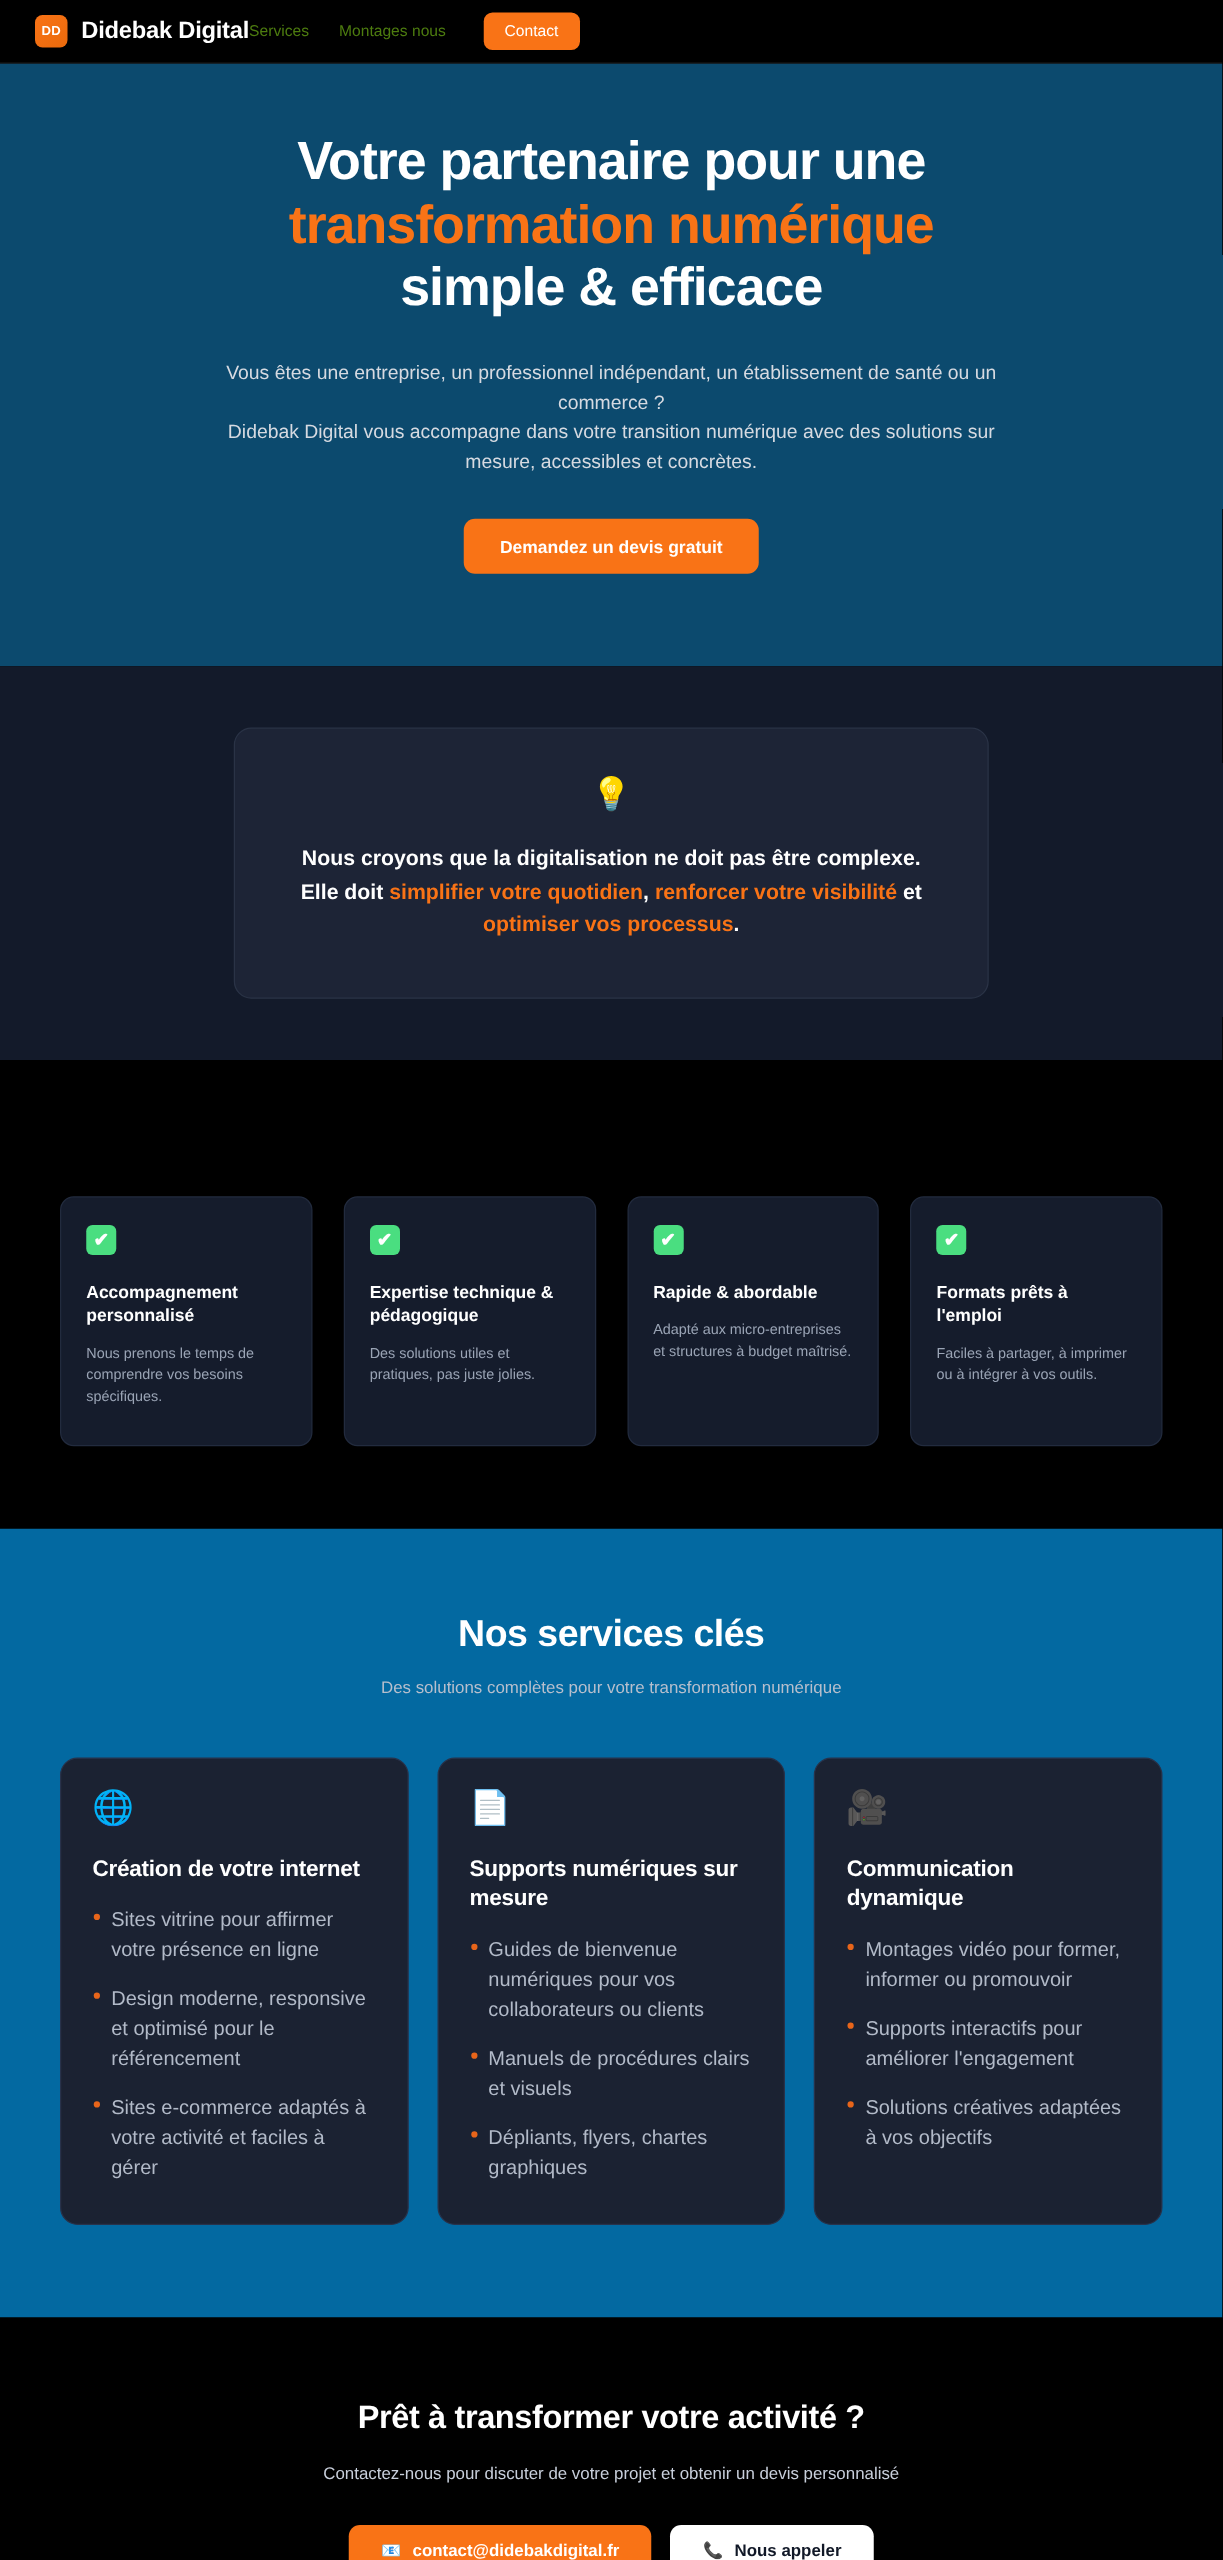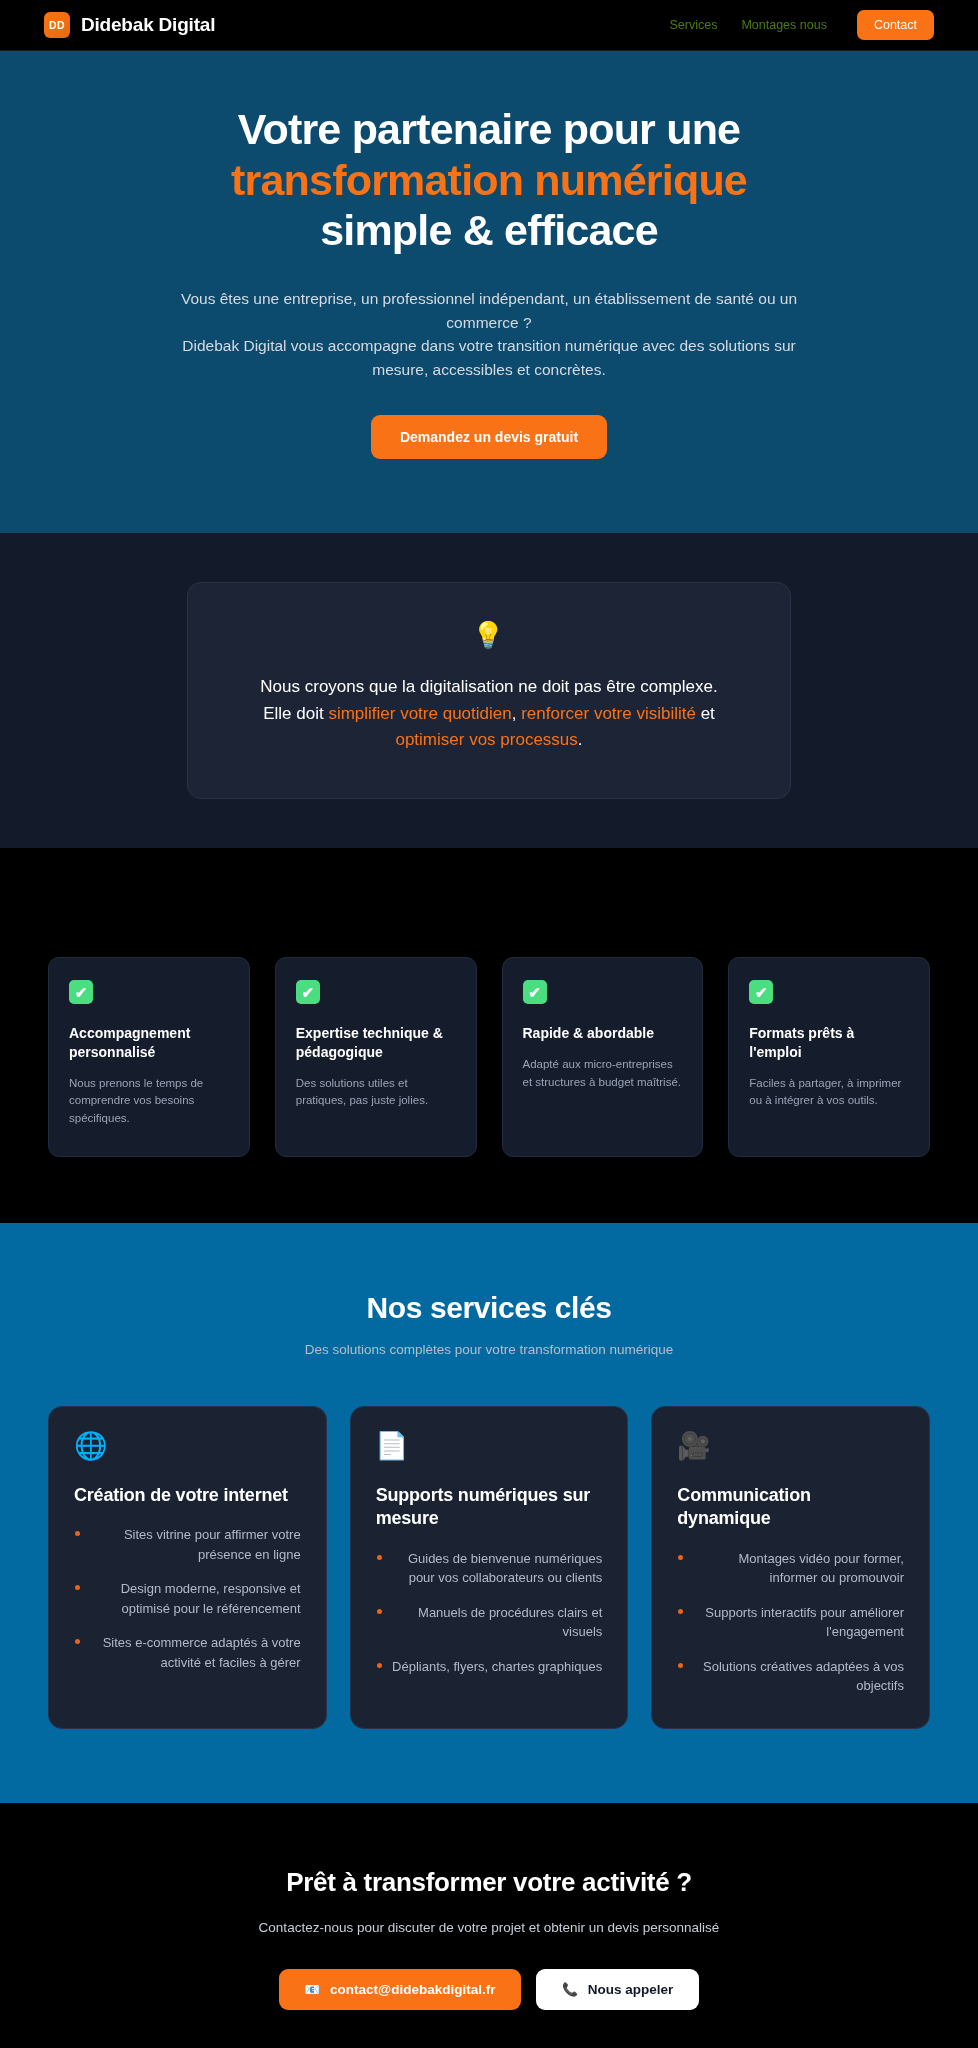--- a/index.html
+++ b/index.html
@@ -11,22 +11,21 @@
     -webkit-font-smoothing:antialiased;
   }
   body { width:978px; min-height:2048px; overflow-x:hidden; }
 
   
   .header {
     height:51px;
     background:#000;
     display:flex;
     align-items:center;
-    justify-content:space-between;
-    padding:0 44px;
+    padding:0 28px;
     border-bottom:1px solid #1c1c1c;
   }
   .brand { display:flex; align-items:center; gap:11px; }
   .logo-badge {
     width:26px; height:26px;
     background:linear-gradient(135deg,#f97316,#ea6a0c);
     border-radius:6px;
     display:flex; align-items:center; justify-content:center;
     color:#fff; font-size:10.5px; font-weight:bold; letter-spacing:.3px;
   }
@@ -81,21 +80,21 @@
     max-width:604px; margin:0 auto;
     background:#1d2436;
     border:1px solid #2a3346;
     border-radius:14px;
     padding:39px 44px 45px;
     text-align:center;
   }
   .mission-icon { font-size:26px; line-height:1; }
   .mission-text {
     margin-top:26px;
-    color:#fff; font-size:17px; font-weight:normal; line-height:1.55;
+    color:#fff; font-size:17px; font-weight:bold; line-height:1.55;
   }
   .mission-text .hl { color:#f97316; }
 
   
   .why { background:#000; padding:62px 48px 66px; }
   .why-title {
     text-align:center; color:#fff;
     font-size:25px; font-weight:bold; letter-spacing:-.3px;
   }
   .why-grid {
@@ -150,21 +149,21 @@
   .service-card h3 {
     margin-top:24px;
     color:#fff; font-size:18px; font-weight:bold; line-height:1.3;
     letter-spacing:-.2px;
   }
   .service-list { list-style:none; margin-top:18px; }
   .service-list li {
     position:relative;
     padding-left:15px;
     margin-bottom:15px;
-    color:#b2bac8; font-size:13px; line-height:1.5;text-align:right;
+    color:#b2bac8; font-size:16px; line-height:1.5;
   }
   .service-list li:last-child { margin-bottom:0; }
   .service-list li::before {
     content:"";
     position:absolute; left:1px; top:6px;
     width:5px; height:5px; border-radius:50%;
     background:#e8651a;
   }
 
   

